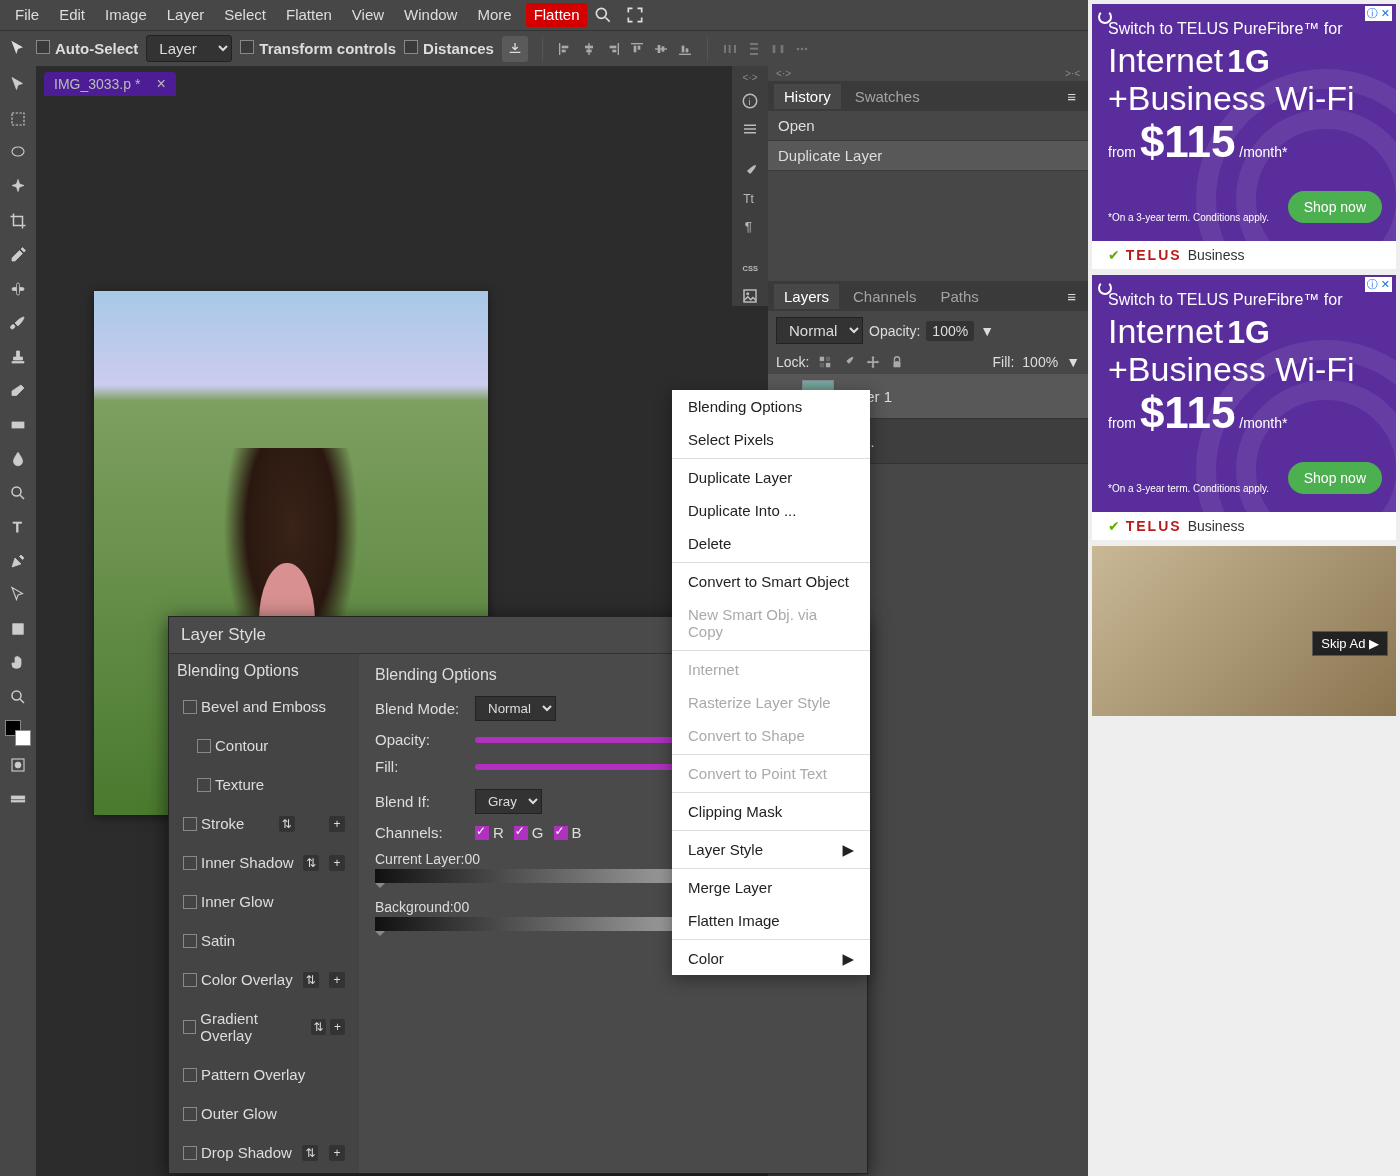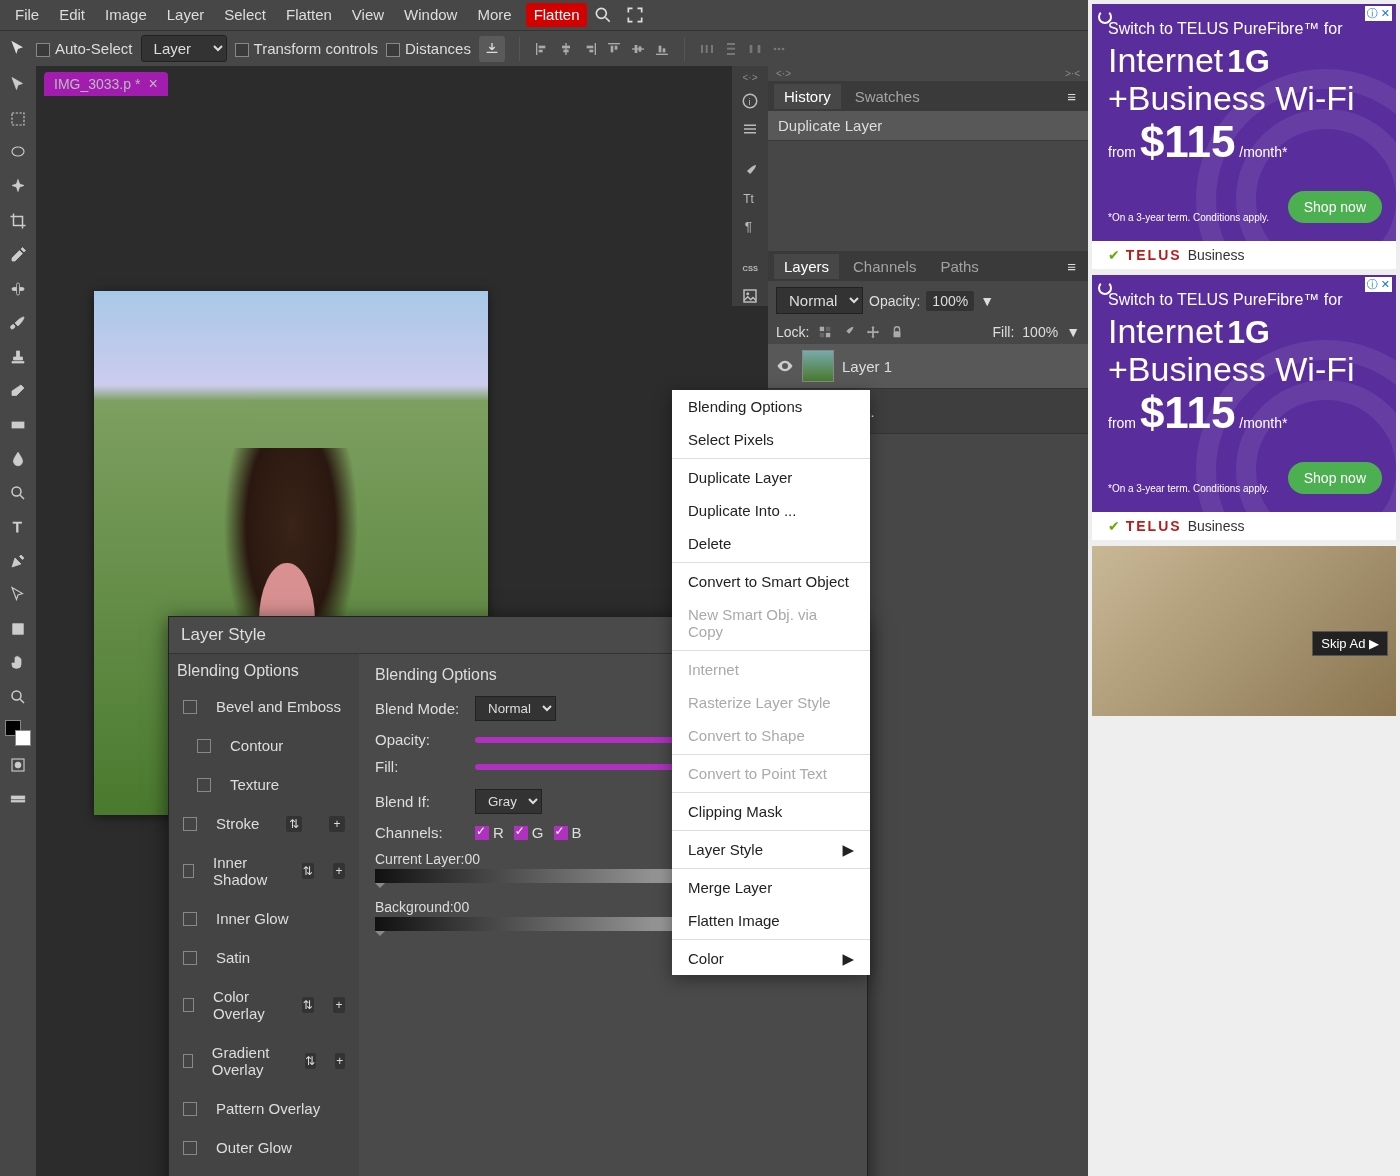--- a/index.html
+++ b/index.html
@@ -7,37 +7,37 @@
 
 
 .menubar { height: 30px; background: #474747; display: flex; align-items: center; padding: 0 5px; }
 .menubar .item { padding: 0 10px; line-height: 30px; cursor: pointer; font-size: 15px; }
 .menubar .account { background: #d40000; color: #fff; padding: 0 8px; line-height: 24px; height: 24px; border-radius: 2px; margin-left: 4px;}
 .menubar .spacer { flex: 1; }
 .menubar svg { width: 20px; height: 20px; fill: #ddd; margin: 0 6px; }
 
 
 .optionsbar { height: 36px; background: #474747; display: flex; align-items: center; padding: 0 8px; gap: 8px; border-top: 1px solid #333; }
-.optionsbar .checkbox { display: flex; align-items: flex-end; gap: 5px; font-size: 15px; }
+.optionsbar .checkbox { display: flex; align-items: flex-start; gap: 5px; font-size: 15px; font-weight: bold; }
 .optionsbar .checkbox .box { width: 14px; height: 14px; border: 1px solid #888; background: #3a3a3a; }
 .optionsbar select { background: #333; color: #ddd; border: 1px solid #222; padding: 3px 18px 3px 8px; font-size: 15px; border-radius: 3px; }
 .optionsbar .sep { width: 1px; height: 24px; background: #555; margin: 0 6px; }
 .optionsbar svg { width:16px; height:16px; fill:#aaa; }
 
 
 .toolbar { position: absolute; left: 0; top: 66px; width: 36px; background: #474747; height: calc(100% - 66px); display: flex; flex-direction: column; align-items: center; padding-top: 4px; gap: 4px;}
 .toolbar .tool { width: 30px; height: 30px; display: flex; align-items: center; justify-content: center; cursor: pointer; border-radius: 3px;}
 .toolbar .tool svg { width: 18px; height: 18px; fill: #ccc; stroke: #ccc; }
 .toolbar .swatch { width: 26px; height: 26px; position: relative; margin-top: 4px; }
 .toolbar .swatch .fg { width: 16px; height: 16px; background: #fff; border: 1px solid #888; position: absolute; bottom: 0; right: 0; z-index: 2;}
 .toolbar .swatch .bg { width: 16px; height: 16px; background: #000; border: 1px solid #888; position: absolute; top: 0; left: 0; }
 
 
 .tabbar { position: absolute; left: 36px; top: 66px; right: 530px; height: 30px; background: #2c2c2c; display: flex; align-items: flex-end; padding-left: 8px;}
-.tab { background: #a21caf; padding: 4px 10px; display: flex; align-items: center; gap: 8px; border-radius: 4px 4px 0 0; font-size: 14px; color:#bbb;}
+.tab { background: #4c1d95; padding: 4px 10px; display: flex; align-items: center; gap: 16px; border-radius: 4px 4px 0 0; font-size: 14px; color:#bbb;}
 .tab .x { color: #bbb; font-size: 16px; cursor: pointer; line-height: 1;}
 
 
 .canvas-area { position: absolute; left: 36px; top: 96px; right: 530px; bottom: 0; background: #2c2c2c; overflow: hidden;}
 .doc-image { position: absolute; left: 58px; top: 195px; width: 394px; height: 524px; background: linear-gradient(180deg,#a8c8e8 0%,#cce 18%, #7d9f60 21%,#4a7a2e 100%); box-shadow: 0 2px 10px rgba(0,0,0,.5);}
 .doc-image::before{content:"";position:absolute;left:30%;top:30%;width:40%;height:50%;background:radial-gradient(ellipse at 50% 30%, #3a2318 0%, #2a1810 40%, transparent 60%);}
 .doc-image::after{content:"";position:absolute;left:42%;top:52%;width:14%;height:22%;background:#d89090;border-radius:50% 50% 40% 40%;}
 
 
 .rightcol { position: absolute; right: 312px; top: 66px; width: 320px; bottom: 0; background: #474747; display:flex; flex-direction:column; }
@@ -84,21 +84,21 @@
 .ad .brand b{color:#b91c1c;letter-spacing:2px;}
 .videoad{position:relative;height:170px;background:linear-gradient(135deg,#c9b896 0%,#8a7550 100%);}
 .videoad .skip{position:absolute;right:8px;bottom:60px;background:#222;color:#fff;padding:4px 8px;font-size:13px;border:1px solid #555;}
 
 
 .dialog { position:absolute; left:168px; top:616px; width:700px; background:#4a4a4a; border:1px solid #222; box-shadow:0 4px 20px rgba(0,0,0,.6); }
 .dialog .titlebar{padding:8px 12px;font-size:17px;font-weight:500;background:#4a4a4a;border-bottom:1px solid #333;}
 .dialog .body{display:flex;}
 .dialog .effects{width:190px;background:#444;padding:8px;}
 .dialog .effects h3{font-size:16px;font-weight:400;margin-bottom:8px;}
-.dialog .effects .eff{display:flex;align-items:center;gap:19px;padding:4px 6px;font-size:15px;margin-top:14px;}
+.dialog .effects .eff{display:flex;align-items:center;gap:4px;padding:4px 6px;font-size:15px;margin-top:14px;}
 .dialog .effects .eff .cb{width:14px;height:14px;border:1px solid #888;}
 .dialog .effects .eff .mini{margin-left:auto;width:16px;height:16px;background:#333;display:flex;align-items:center;justify-content:center;font-size:12px;border-radius:2px;}
 .dialog .opts{flex:1;padding:12px 16px;background:#4a4a4a;}
 .dialog .opts h3{font-size:16px;font-weight:400;margin-bottom:12px;}
 .dialog .opts .row{display:flex;align-items:center;gap:10px;margin-bottom:10px;font-size:15px;}
 .dialog .opts .row label{width:90px;}
 .dialog .opts select{background:#333;color:#ddd;border:1px solid #222;padding:3px 8px;}
 .dialog .opts .slider{flex:1;height:6px;background:#b030c0;position:relative;border-radius:3px;}
 .dialog .opts .slider .knob{position:absolute;right:0;top:-6px;width:18px;height:18px;border-radius:50%;background:#ddd;border:2px solid #555;}
 .dialog .opts .num{width:36px;text-align:center;}
@@ -404,20 +404,21 @@
       <span>&lt;·&gt;</span>
       <span>&gt;·&lt;</span>
     </div>
 
   <div class="panel-tabs">
     <div class="ptab active">History</div>
     <div class="ptab">Swatches</div>
     <div class="menu">≡</div>
   </div>
   <div class="panel-body history-list">
+    <div class="row">Open</div>
     <div class="row active">Duplicate Layer</div>
     <div class="history-empty"></div>
   </div>
 
   <div class="panel-tabs">
     <div class="ptab active">Layers</div>
     <div class="ptab">Channels</div>
     <div class="ptab">Paths</div>
     <div class="menu">≡</div>
   </div>

